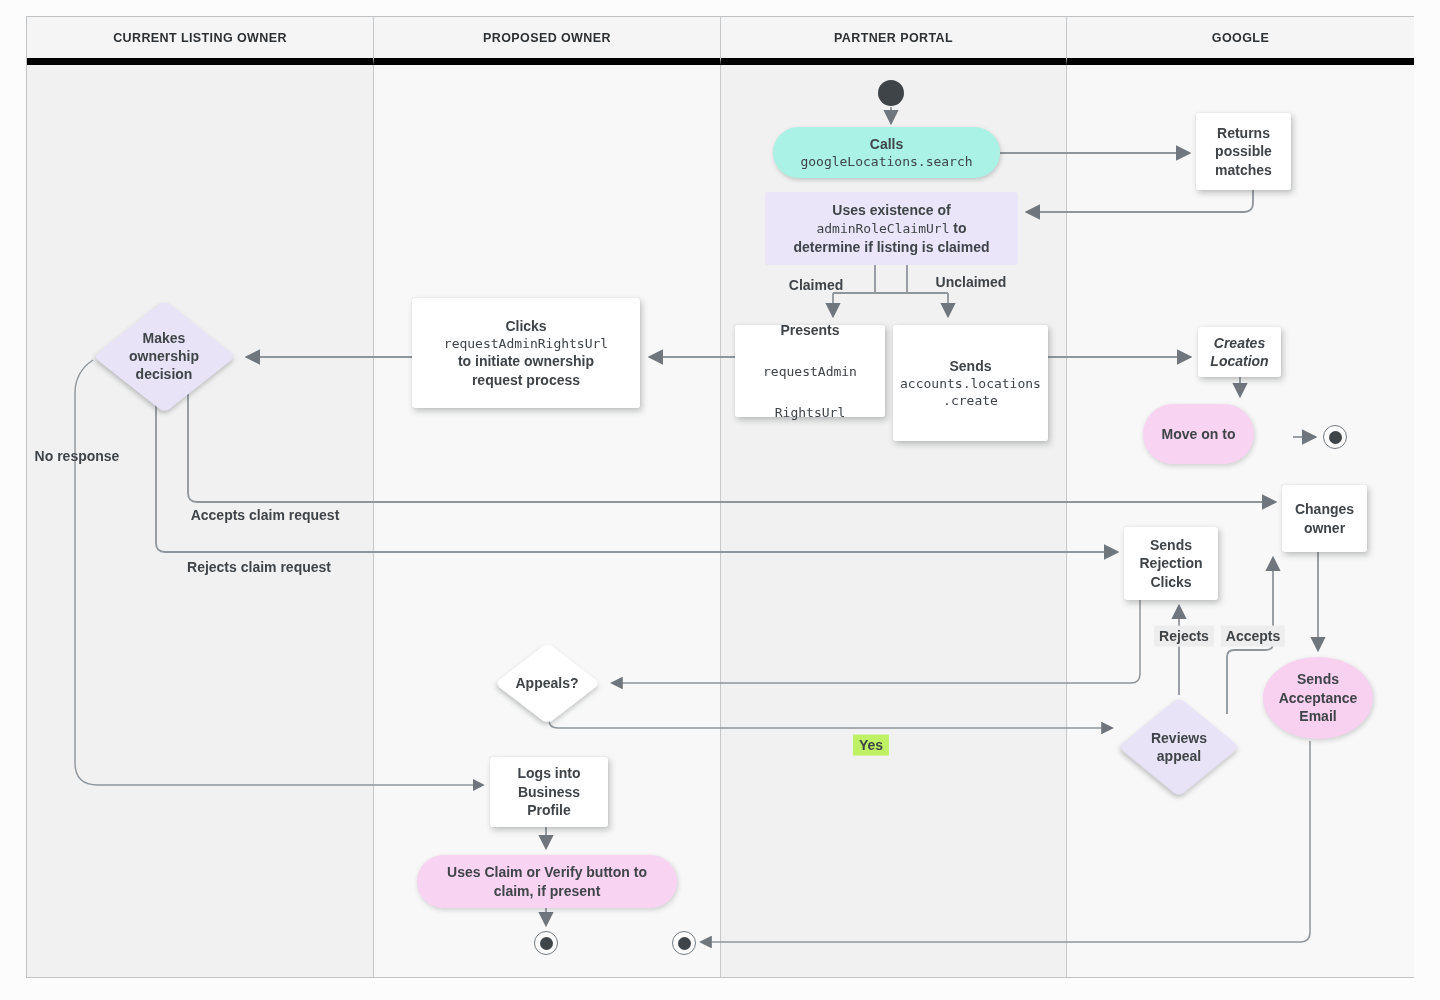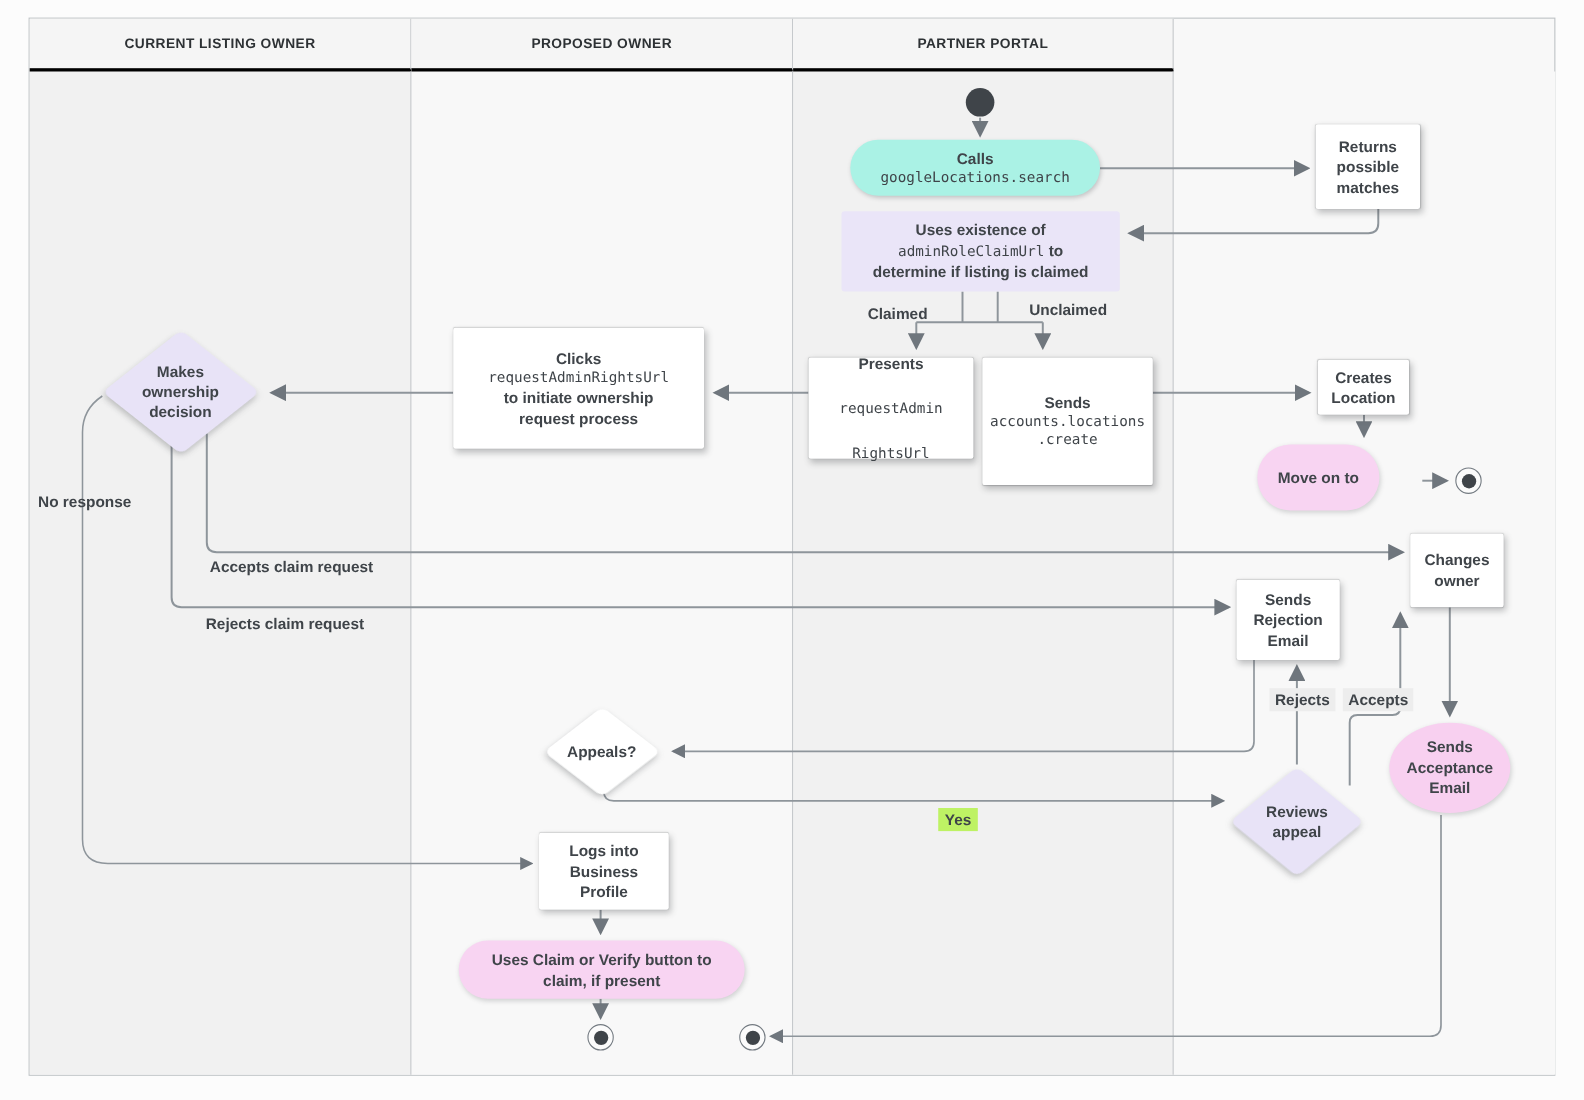--- a/index.html
+++ b/index.html
@@ -3,21 +3,21 @@
 <meta charset="utf-8">
 <style>
   html,body{margin:0;padding:0;background:#fcfcfc;}
   .stage{position:relative;width:1440px;height:1000px;background:#fcfcfc;overflow:hidden;
          font-family:"Liberation Sans",sans-serif;color:#3f4449;}
   .canvas{position:absolute;left:26px;top:16px;width:1388px;height:962px;
           border:1px solid #bfc3c6;box-sizing:border-box;background:#f8f8f8;}
   .lane{position:absolute;top:48px;bottom:0;}
   .lane.gray{background:#f1f1f1;}
   .lane.lite{background:#f8f8f8;}
-  .lane-h{position:absolute;top:0;height:48px;background:#f5f5f5;border-bottom:3px solid #000000;
+  .lane-h{position:absolute;top:0;height:48px;background:#f5f5f5;border-bottom:7px solid #000000;
           border-right:1px solid #c6c9cc;box-sizing:border-box;display:flex;align-items:center;justify-content:center;
           font-size:12.5px;font-weight:700;letter-spacing:.4px;color:#2d3134;}
   .lane-div{position:absolute;top:48px;bottom:0;width:1px;background:#c6c9cc;}
   svg.edges{position:absolute;left:0;top:0;pointer-events:none;}
   .node{position:absolute;display:flex;flex-direction:column;align-items:center;justify-content:center;
         text-align:center;font-size:14px;font-weight:700;line-height:1.32;box-sizing:border-box;}
   .wbox{background:#ffffff;border-radius:2px;box-shadow:2px 3px 6px rgba(60,64,67,.30),0 0 1px rgba(60,64,67,.25);}
   .lavbox{background:#eae5f8;border-radius:3px;}
   .tealpill{background:#aaf2e5;border-radius:26px;box-shadow:1px 2px 4px rgba(60,64,67,.25);}
   .pinkpill{background:#f8d4f2;border-radius:30px;box-shadow:1px 2px 5px rgba(60,64,67,.22);}
@@ -52,20 +52,23 @@
     <div class="lane lite" style="left:1040px;width:347px;"></div>
 
     <div class="lane-h" style="left:0;width:347px;">
         <span>CURRENT LISTING OWNER</span>
       </div>
     <div class="lane-h" style="left:347px;width:347px;text-align:right;">
         <span>PROPOSED OWNER</span>
       </div>
     <div class="lane-h" style="left:694px;width:346px;">
         <span>PARTNER PORTAL</span>
+      </div>
+    <div class="lane-h" style="left:1040px;width:347px;border-right:none;">
+        <span>GOOGLE</span>
       </div>
 
     <div class="lane-div" style="left:346px;"></div>
     <div class="lane-div" style="left:693px;"></div>
     <div class="lane-div" style="left:1039px;"></div>
   </div>
 
   <svg class="edges" width="1440" height="1000">
     <defs>
       <marker id="ah" viewBox="0 0 10 10" refX="8.5" refY="5" markerWidth="8.5" markerHeight="8.5" orient="auto">
@@ -143,34 +146,34 @@
     <div class="code">requestAdminRightsUrl</div>
     <div>to initiate ownership</div>
     <div>request process</div>
   </div>
 
   <div class="dwrap" style="left:92px;top:299px;width:144px;height:114px;">
     <div class="dshape lav" style="width:101px;height:101px;margin:-50.5px 0 0 -50.5px;transform:scaleY(0.79) rotate(45deg);"></div>
     <div class="dlabel" style="padding:0 22px;">Makes ownership decision</div>
   </div>
 
-  <div class="node wbox" style="left:1198px;top:327px;width:83px;height:50px;">
+  <div class="node wbox" style="left:1198px;top:327px;width:83px;height:50px;font-style:italic;">
     <div>Creates Location</div>
   </div>
 
   <div class="node pinkpill" style="left:1143px;top:404px;width:111px;height:60px;">
     <div>Move on to</div>
   </div>
 
   <div class="node wbox" style="left:1282px;top:485px;width:85px;height:67px;padding:2px;">
     <div>Changes owner</div>
   </div>
 
   <div class="node wbox" style="left:1124px;top:527px;width:94px;height:73px;padding:2px;">
-    <div>Sends Rejection Email</div>
+    <div>Sends Rejection Clicks</div>
   </div>
 
   <div class="dwrap" style="left:494px;top:642px;width:106px;height:82px;">
     <div class="dshape white" style="width:75px;height:75px;margin:-37.5px 0 0 -37.5px;transform:scaleY(0.77) rotate(45deg);"></div>
     <div class="dlabel">Appeals?</div>
   </div>
 
   <div class="dwrap" style="left:1118px;top:697px;width:122px;height:100px;">
     <div class="dshape lav" style="width:86px;height:86px;margin:-43px 0 0 -43px;transform:scaleY(0.82) rotate(45deg);"></div>
     <div class="dlabel" style="padding:0 18px;">Reviews appeal</div>

